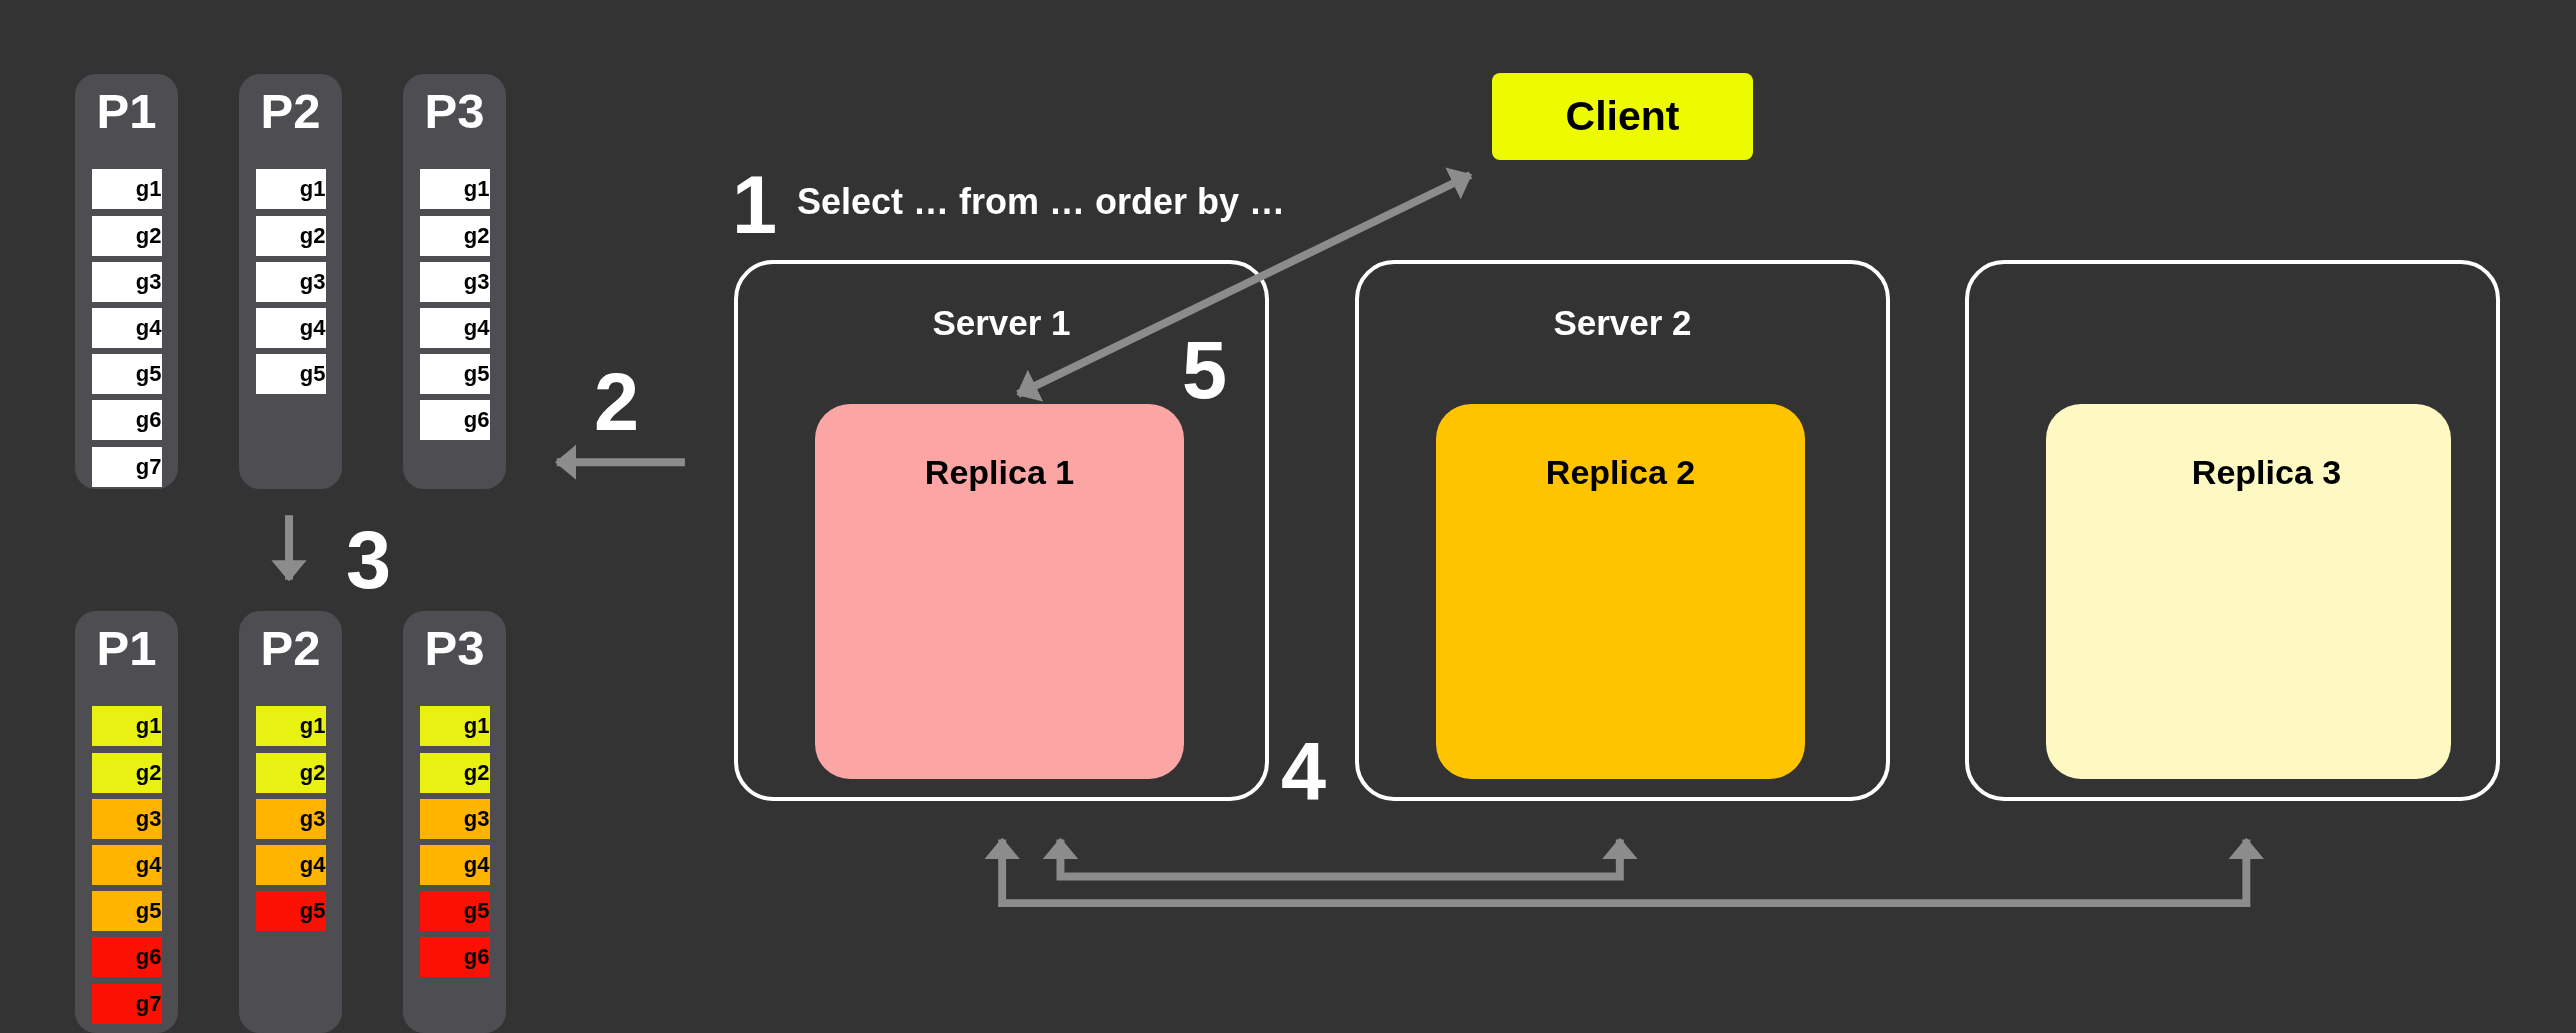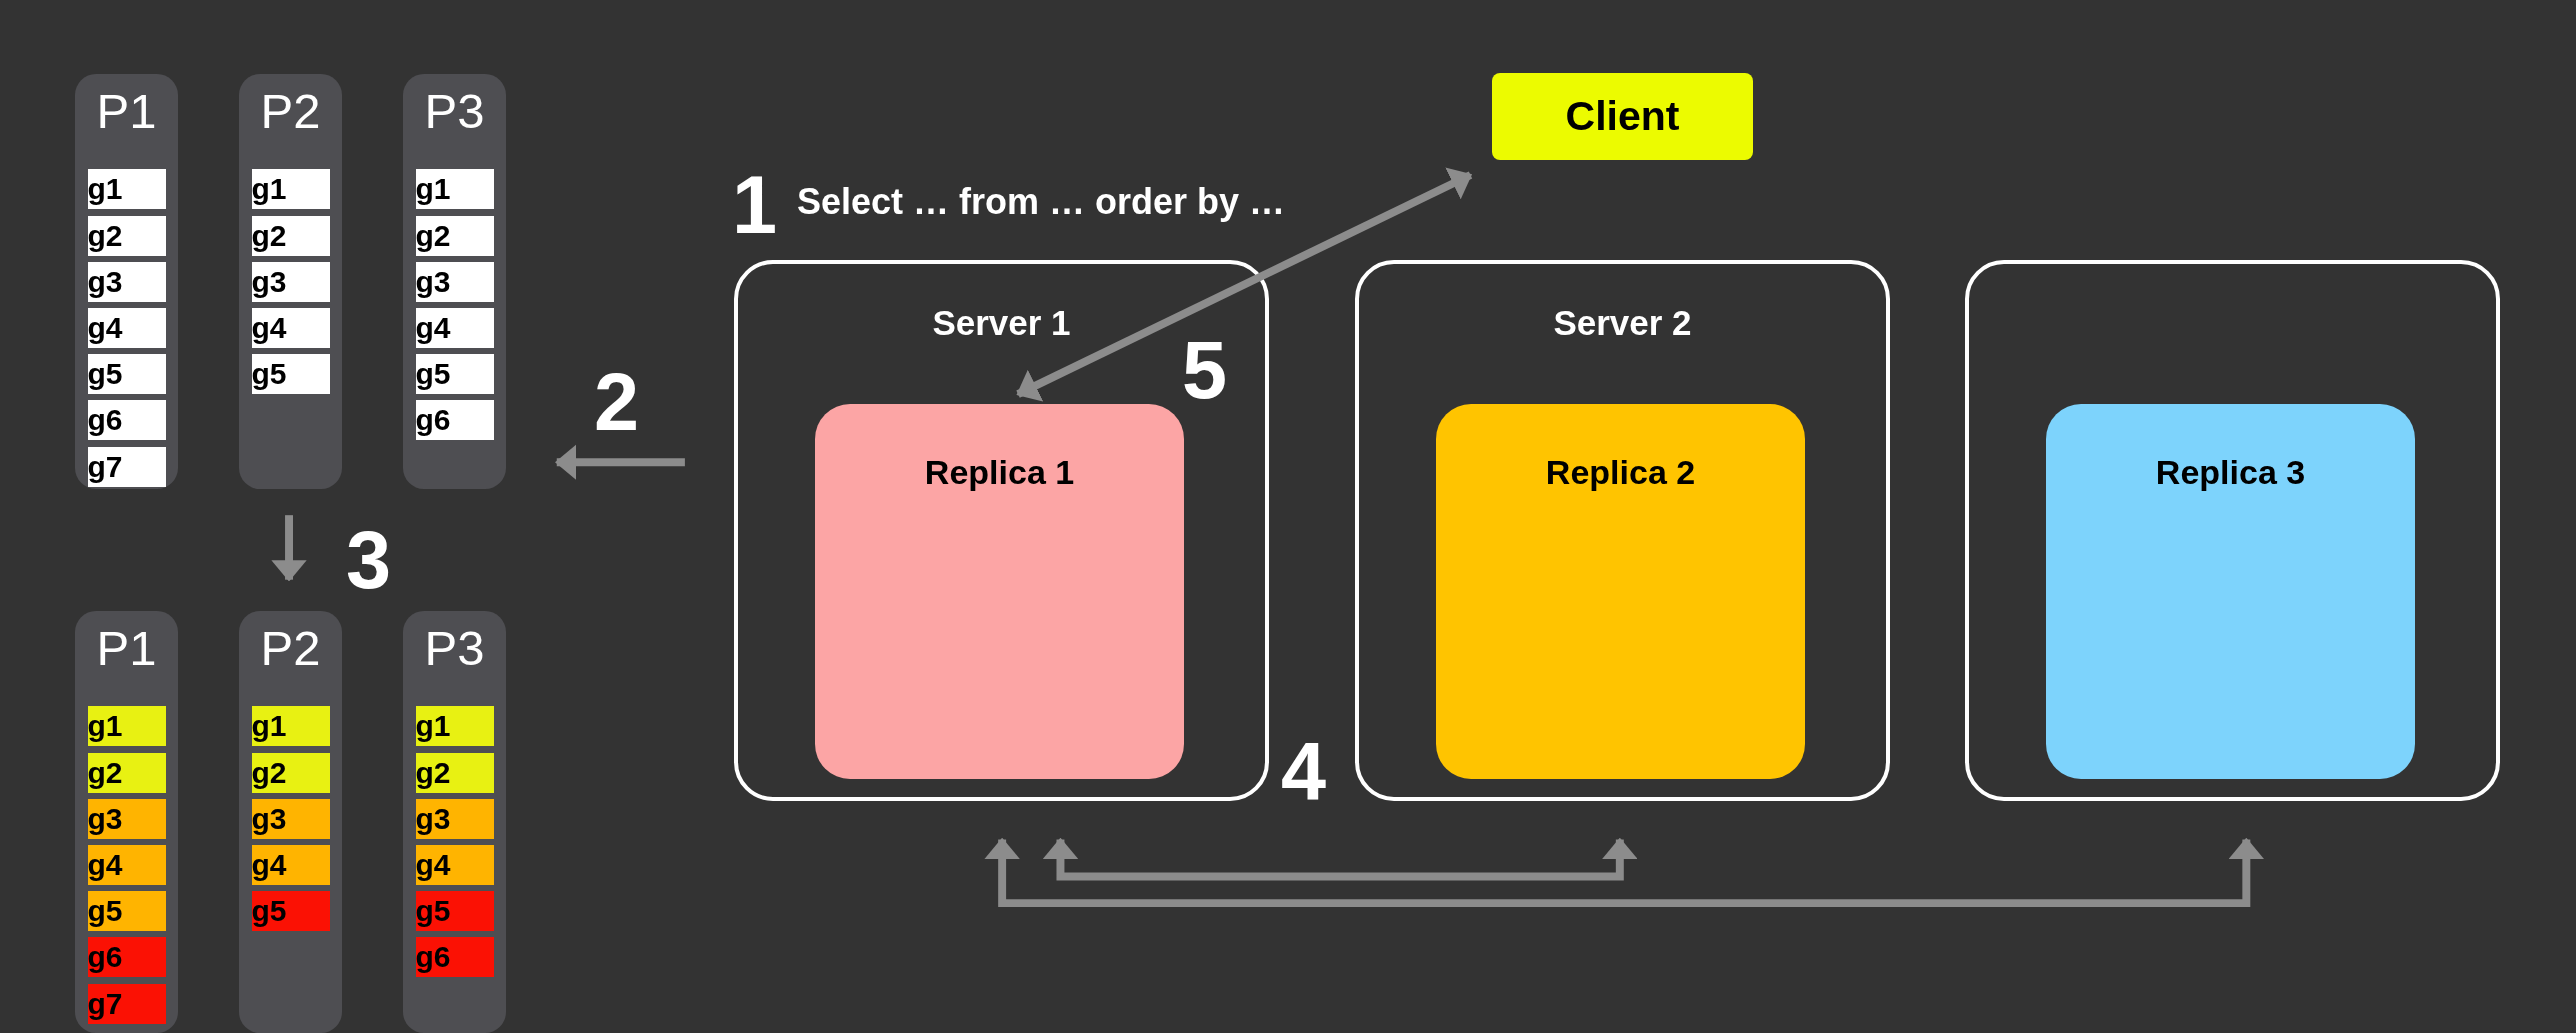--- a/index.html
+++ b/index.html
@@ -8,24 +8,24 @@
     background:var(--bg,#333333);
     font-family:"Liberation Sans", sans-serif;
   }
   
   .pcol{position:absolute;width:103px;background:var(--col,#4e4e52);border-radius:21px;}
   #partitions-top .pcol{top:74px;height:415px;}
   #partitions-bottom .pcol{top:611px;height:422px;}
   #partitions-top .pcol:nth-child(1),#partitions-bottom .pcol:nth-child(1){left:75px;}
   #partitions-top .pcol:nth-child(2),#partitions-bottom .pcol:nth-child(2){left:239px;}
   #partitions-top .pcol:nth-child(3),#partitions-bottom .pcol:nth-child(3){left:403px;}
-  .phead{margin-top:12.4px;text-align:center;font-size:49px;line-height:51px;font-weight:400;color:#ffffff;}
+  .phead{margin-top:12.4px;text-align:center;font-size:49px;line-height:51px;font-weight:700;color:#ffffff;}
   .boxes{margin-top:32px;display:flex;flex-direction:column;align-items:center;gap:6.2px;}
-  .gbox{width:78px;height:40px;line-height:40px;text-align:left;
-        font-size:30px;font-weight:700;color:#000000;background:#ffffff;}
+  .gbox{width:70px;height:40px;line-height:40px;text-align:right;
+        font-size:22px;font-weight:700;color:#000000;background:#ffffff;}
   
   .server{position:absolute;top:260px;width:535px;height:541px;box-sizing:border-box;
           border:4.4px solid #ffffff;border-radius:39px;}
   #server1{left:734px;} #server2{left:1355px;} #server3{left:1965px;}
   .stitle{margin-top:41px;text-align:center;font-size:35px;line-height:35px;font-weight:700;color:#ffffff;}
   .replica{position:absolute;left:77px;top:140px;width:369px;height:375px;border-radius:35px;}
   .rlabel{padding-top:51px;text-align:center;font-size:34px;line-height:34px;font-weight:700;color:#000000;}
   
   .client{position:absolute;left:1492px;top:73px;width:261px;height:87px;border-radius:8px;
           background:var(--yellow,#ecfb00);display:flex;align-items:center;justify-content:center;
@@ -131,21 +131,21 @@
       <div class="rlabel">Replica 1</div>
     </div>
   </div>
   <div class="server" id="server2">
     <div class="stitle">Server 2</div>
     <div class="replica" style="background: rgb(255, 196, 0);">
       <div class="rlabel">Replica 2</div>
     </div>
   </div>
   <div class="server" id="server3">
-    <div class="replica" style="background: #7dd3fc;">
+    <div class="replica" style="background: #fef9c3; padding-left: 36px;">
       <div class="rlabel">Replica 3</div>
     </div>
   </div>
 
   <div class="stepnum" id="step1-num">1</div>
   <div class="querytext">Select … from … order by …</div>
   <div class="stepnum" id="step2-num">2</div>
   <div class="stepnum" id="step3-num">3</div>
   <div class="stepnum" id="step4-num">4</div>
   <div class="stepnum" id="step5-num">5</div>

